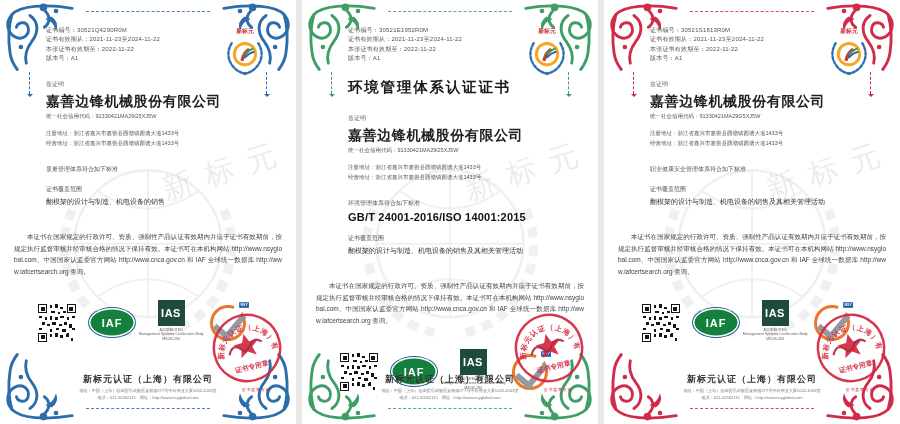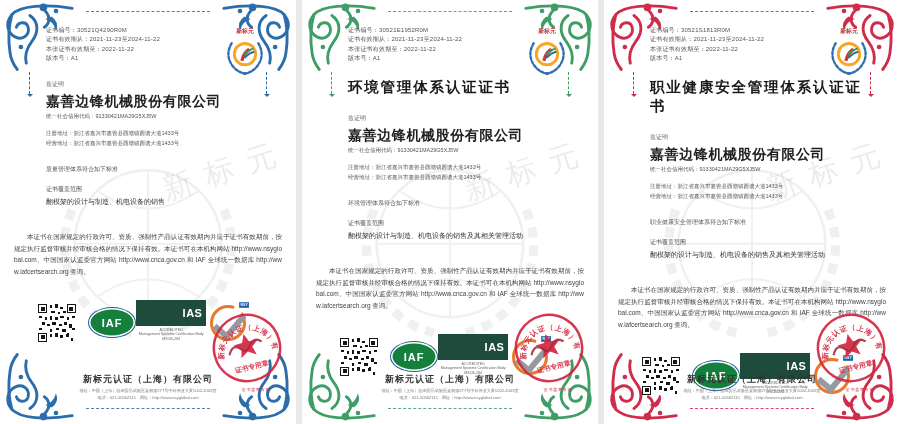--- a/index.html
+++ b/index.html
@@ -40,21 +40,21 @@
   .scope-label{margin-top:11px;font-size:6px;color:#555;}
   .scope{margin-top:3px;font-size:7px;color:#333;}
   .paragraph{margin:24px -10px 0 -32px;font-size:6.5px;line-height:1.8;color:#444;text-align:justify;text-indent:2em;word-break:break-all;}
 
   
   .logos{display:flex;align-items:center;gap:13px;margin:20px 0 0 -8px;height:50px;}
   .qr{width:38px;height:38px;}
   .iaf{width:46px;height:29px;border-radius:50%;background:#15803d;display:flex;align-items:center;justify-content:center;box-shadow:inset 0 0 0 1.5px #fff,0 0 0 1px #1d5ba6;}
   .iaf span{color:#fff;font-weight:bold;font-size:11px;letter-spacing:1px;}
   .ias{display:flex;flex-direction:column;align-items:center;width:46px;}
-  .ias-box{width:27px;height:26px;background:#1e4b3c;color:#fff;display:flex;align-items:center;justify-content:center;font-weight:bold;font-size:11px;letter-spacing:.5px;padding-left:43px;}
+  .ias-box{width:27px;height:26px;background:#1e4b3c;color:#fff;display:flex;align-items:center;justify-content:center;font-weight:bold;font-size:11px;letter-spacing:.5px;}
   .ias-sub{margin-top:1px;font-size:5px;transform:scale(.72);transform-origin:top center;color:#666;text-align:center;line-height:1.25;white-space:nowrap;}
   .check{position:relative;width:42px;height:42px;}
   .check-ring{position:absolute;inset:3px;border:3px solid #e8792c;border-radius:50%;}
   .check-gap{position:absolute;top:2px;right:6px;width:9px;height:9px;background:#fff;transform:rotate(20deg);}
   .check-mark{position:absolute;left:13px;top:6px;width:13px;height:24px;border-right:6px solid #969aa0;border-bottom:6px solid #969aa0;transform:rotate(40deg);}
   .check-tag{position:absolute;top:-1px;right:-2px;background:#1d5ba6;color:#fff;font-size:5px;transform:scale(.7);padding:1px 2px;font-weight:bold;}
 
   .seal{position:absolute;right:13px;top:312px;width:72px;height:72px;transform:rotate(-14deg);opacity:.92;}
   .seal-note{position:absolute;right:22px;top:386px;font-size:5px;transform:scale(.8);color:#c8374c;letter-spacing:1px;}
 
@@ -286,20 +286,21 @@
       </div>
       <div class="cert-title">环境管理体系认证证书</div>
       <div class="certify-label">兹证明</div>
       <div class="company">嘉善边锋机械股份有限公司</div>
       <div class="credit">统一社会信用代码：91330421MA29G5XJ5W</div>
       <div class="addresses">
         <div>注册地址：浙江省嘉兴市嘉善县西塘镇西塘大道1433号</div>
         <div>经营地址：浙江省嘉兴市嘉善县西塘镇西塘大道1433号</div>
       </div>
       <div class="std-label">环境管理体系符合如下标准</div>
+      <div class="standard">GB/T 24001-2016/ISO 14001:2015</div>
       <div class="scope-label">证书覆盖范围</div>
       <div class="scope">翻模架的设计与制造、机电设备的销售及其相关管理活动</div>
       <div class="paragraph">本证书在国家规定的行政许可、资质、强制性产品认证有效期内并应于证书有效期前，按规定执行监督审核并经审核合格的情况下保持有效。本证书可在本机构网站 http://www.nsyglobal.com、中国国家认监委官方网站 http://www.cnca.gov.cn 和 IAF 全球统一数据库 http://www.iafcertsearch.org 查询。</div>
 
       <div class="logos">
         <svg class="qr">
             <use href="#sym-qr"></use>
           </svg>
         <div class="iaf">
             <span>IAF</span>
@@ -360,21 +361,20 @@
         <use href="#sym-emblem"></use>
       </svg>
 
     <div class="content">
       <div class="meta">
         <div>证书编号：30521S1813R0M</div>
         <div>证书有效期从：2021-11-23至2024-11-22</div>
         <div>本张证书有效期至：2022-11-22</div>
         <div>版本号：A1</div>
       </div>
-      <div class="cert-title">职业健康安全管理体系认证证书</div>
       <div class="certify-label">兹证明</div>
       <div class="company">嘉善边锋机械股份有限公司</div>
       <div class="credit">统一社会信用代码：91330421MA29G5XJ5W</div>
       <div class="addresses">
         <div>注册地址：浙江省嘉兴市嘉善县西塘镇西塘大道1433号</div>
         <div>经营地址：浙江省嘉兴市嘉善县西塘镇西塘大道1433号</div>
       </div>
       <div class="std-label">职业健康安全管理体系符合如下标准</div>
       <div class="scope-label">证书覆盖范围</div>
       <div class="scope">翻模架的设计与制造、机电设备的销售及其相关管理活动</div>

